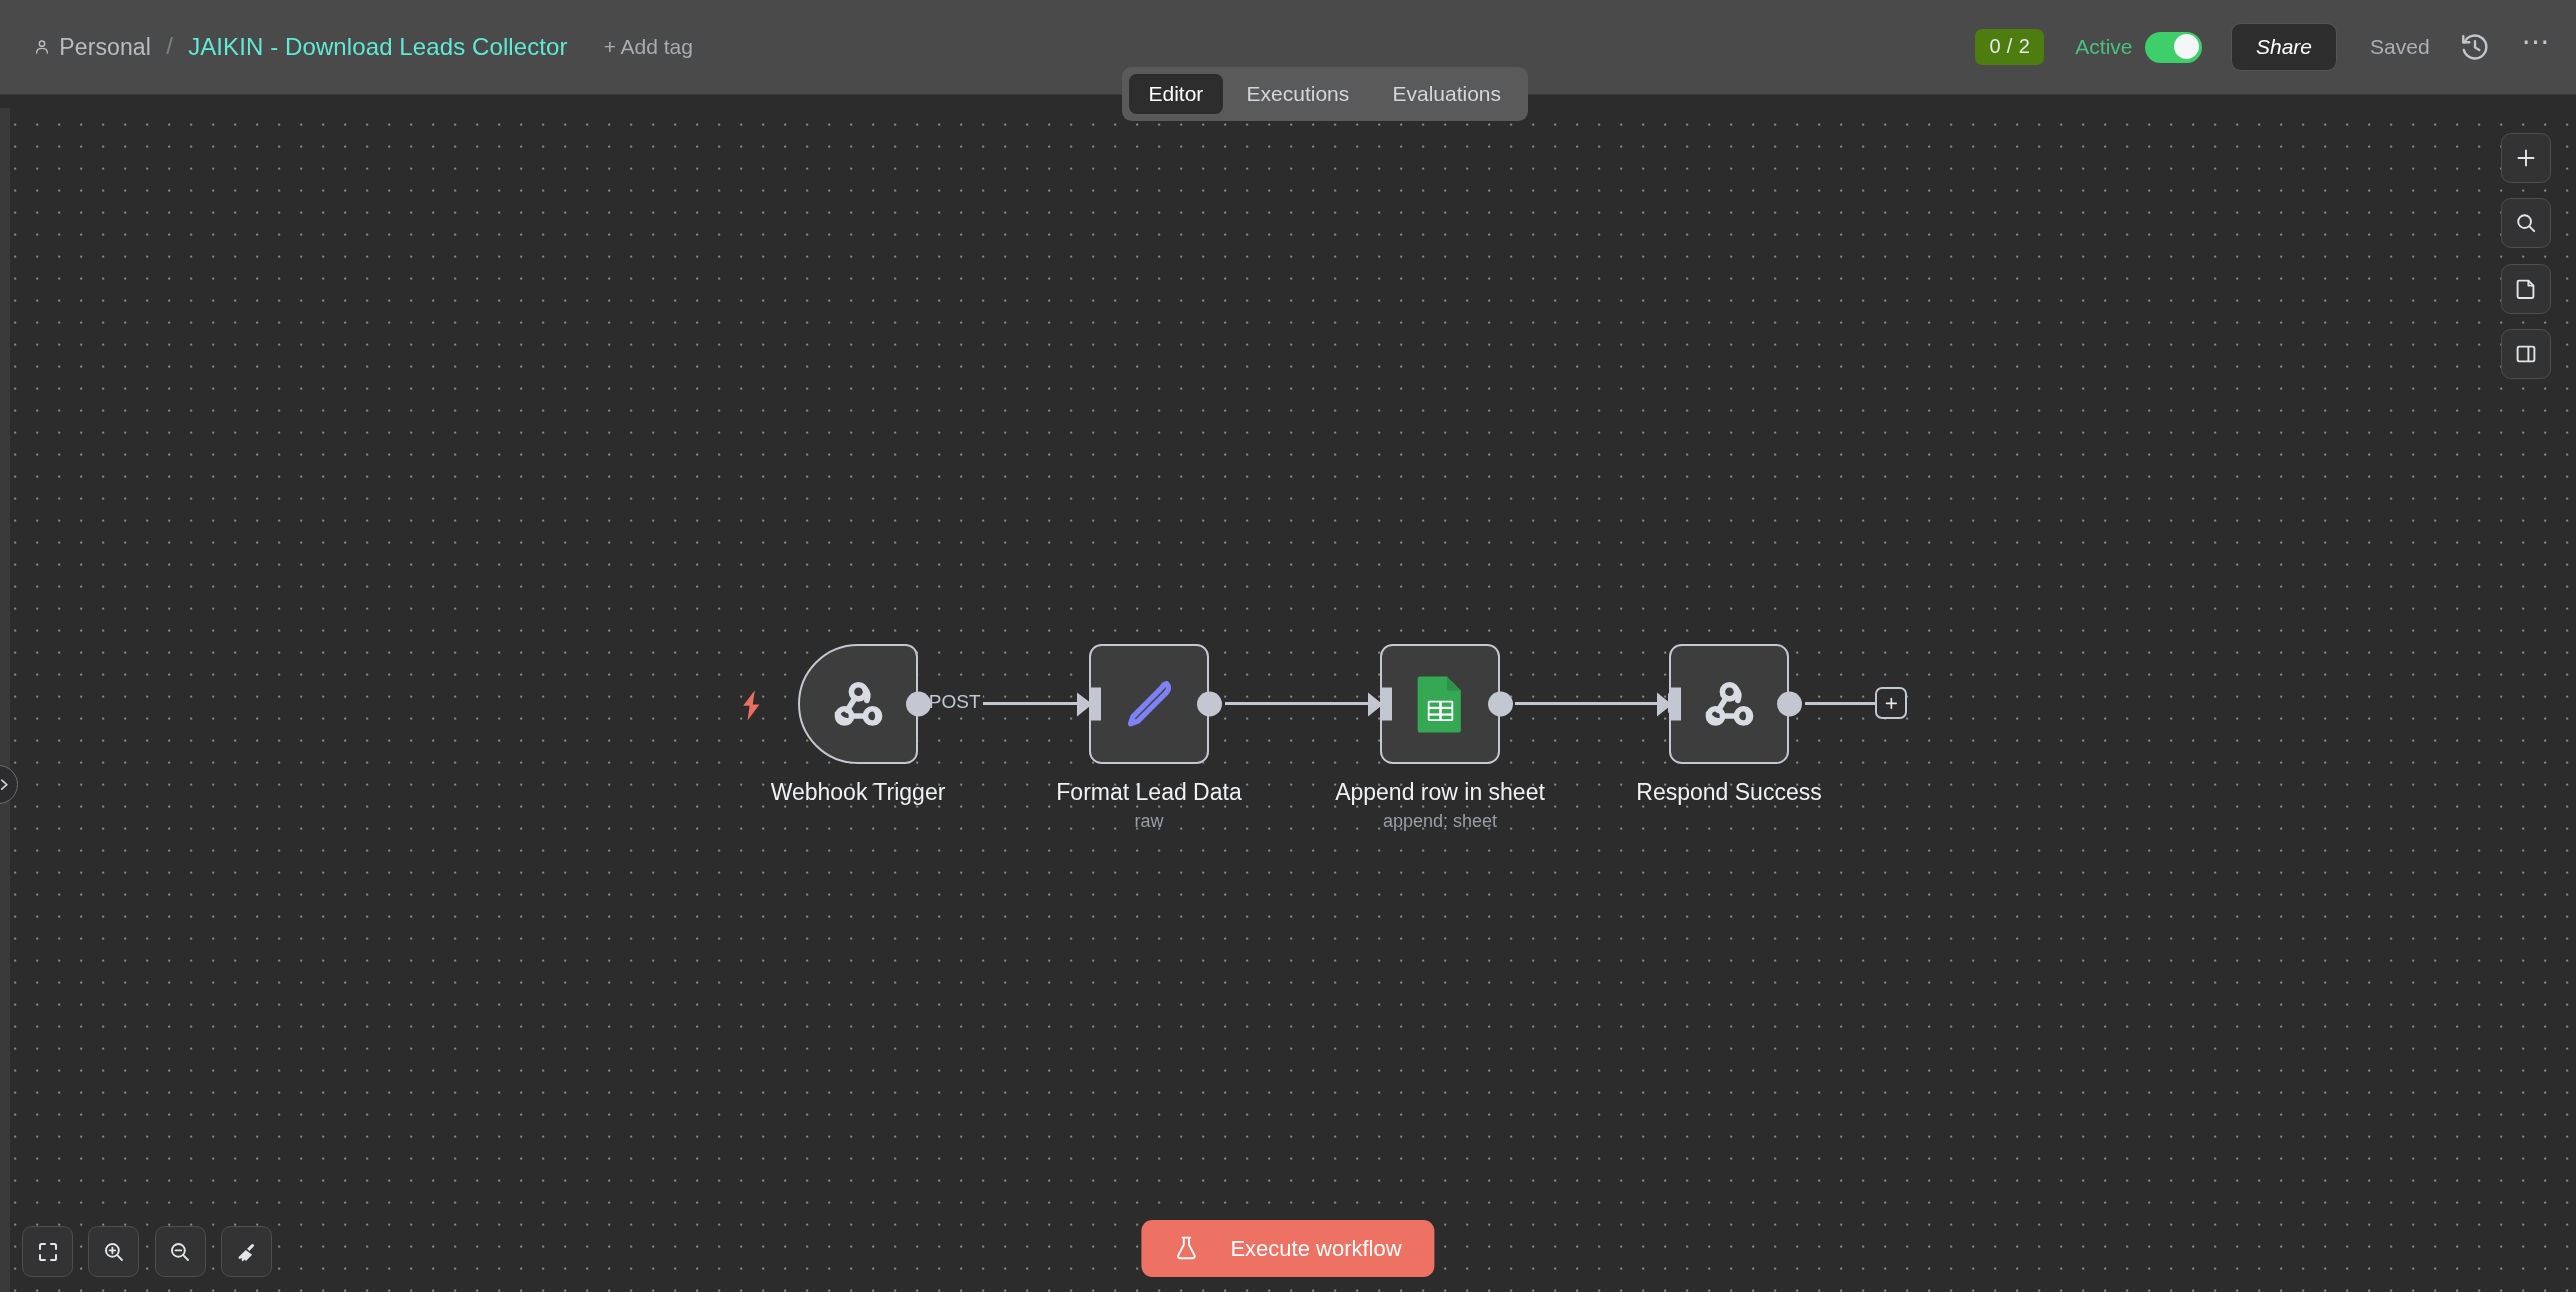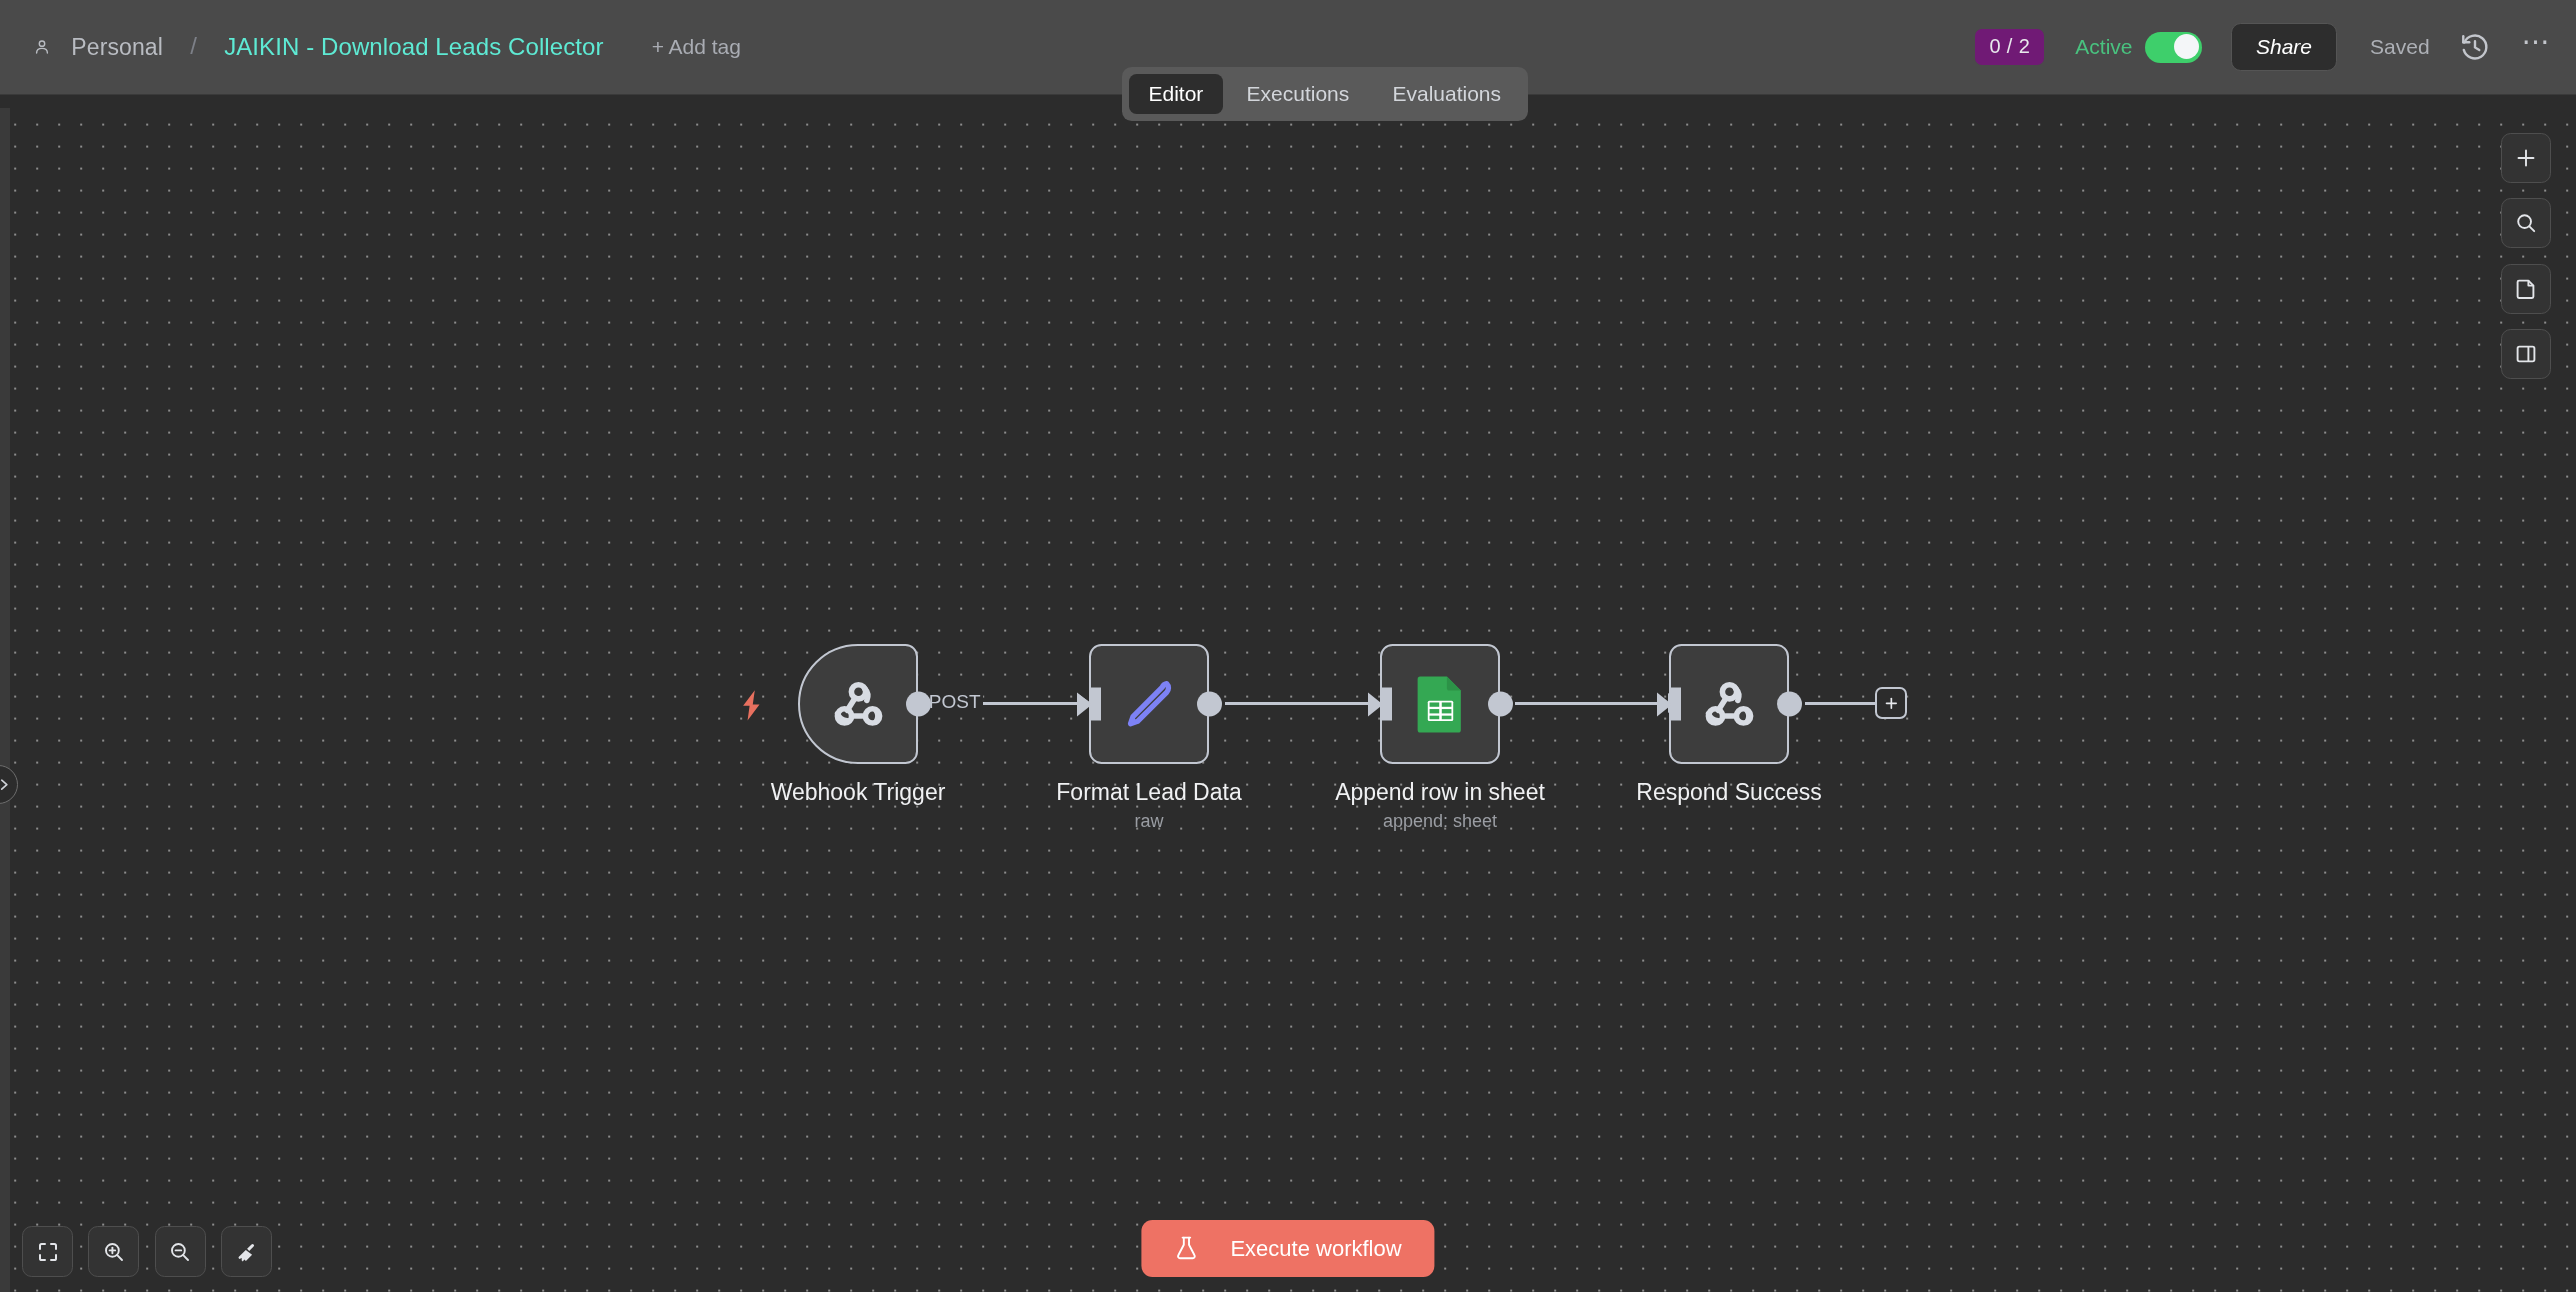--- a/index.html
+++ b/index.html
@@ -19,21 +19,21 @@
   .header {
     position: absolute; top: 0; left: 0;
     width: 2576px; height: 95px;
     background: #4a4a4a;
     border-bottom: 0.7px solid #3a3a3a;
     display: flex; align-items: center;
     z-index: 30;
   }
   .header-left {
     display: flex; align-items: center;
-    padding-left: 33px; gap: 12px;
+    padding-left: 33px; gap: 0;
     flex: 1; min-width: 0;
   }
   .person-icon { width: 18px; height: 18px; margin-right: 8.3px; flex: none; display:block; }
   .crumb-personal {
     font-size: 23px; color: #b9bcc2; white-space: nowrap;
     letter-spacing: 0.1px;
   }
   .crumb-sep {
     color: #7d8088; font-size: 24px; margin: 0 15.3px; font-weight: 300;
     transform: translateY(-1.4px);
@@ -44,21 +44,21 @@
   .add-tag {
     font-size: 21px; color: #a9acb3; margin-left: 29px; white-space: nowrap;
     padding: 5.6px 7px; border-radius: 5.6px;
   }
 
   .header-right {
     display: flex; align-items: center;
     padding-right: 25px; gap: 0; flex: none;
   }
   .count-badge {
-    background: #701a75; color: #e8eaed;
+    background: #4d7c0f; color: #e8eaed;
     font-size: 20px; border-radius: 7px;
     padding: 6.3px 14px 7.7px; white-space: nowrap;
     letter-spacing: 0.4px;
   }
   .active-label {
     font-size: 21px; color: #49c27f; margin-left: 31px; white-space: nowrap;
   }
   .toggle {
     width: 57px; height: 31px; border-radius: 16.7px;
     background: #3ecf6b; margin-left: 12.5px; position: relative; flex:none;

